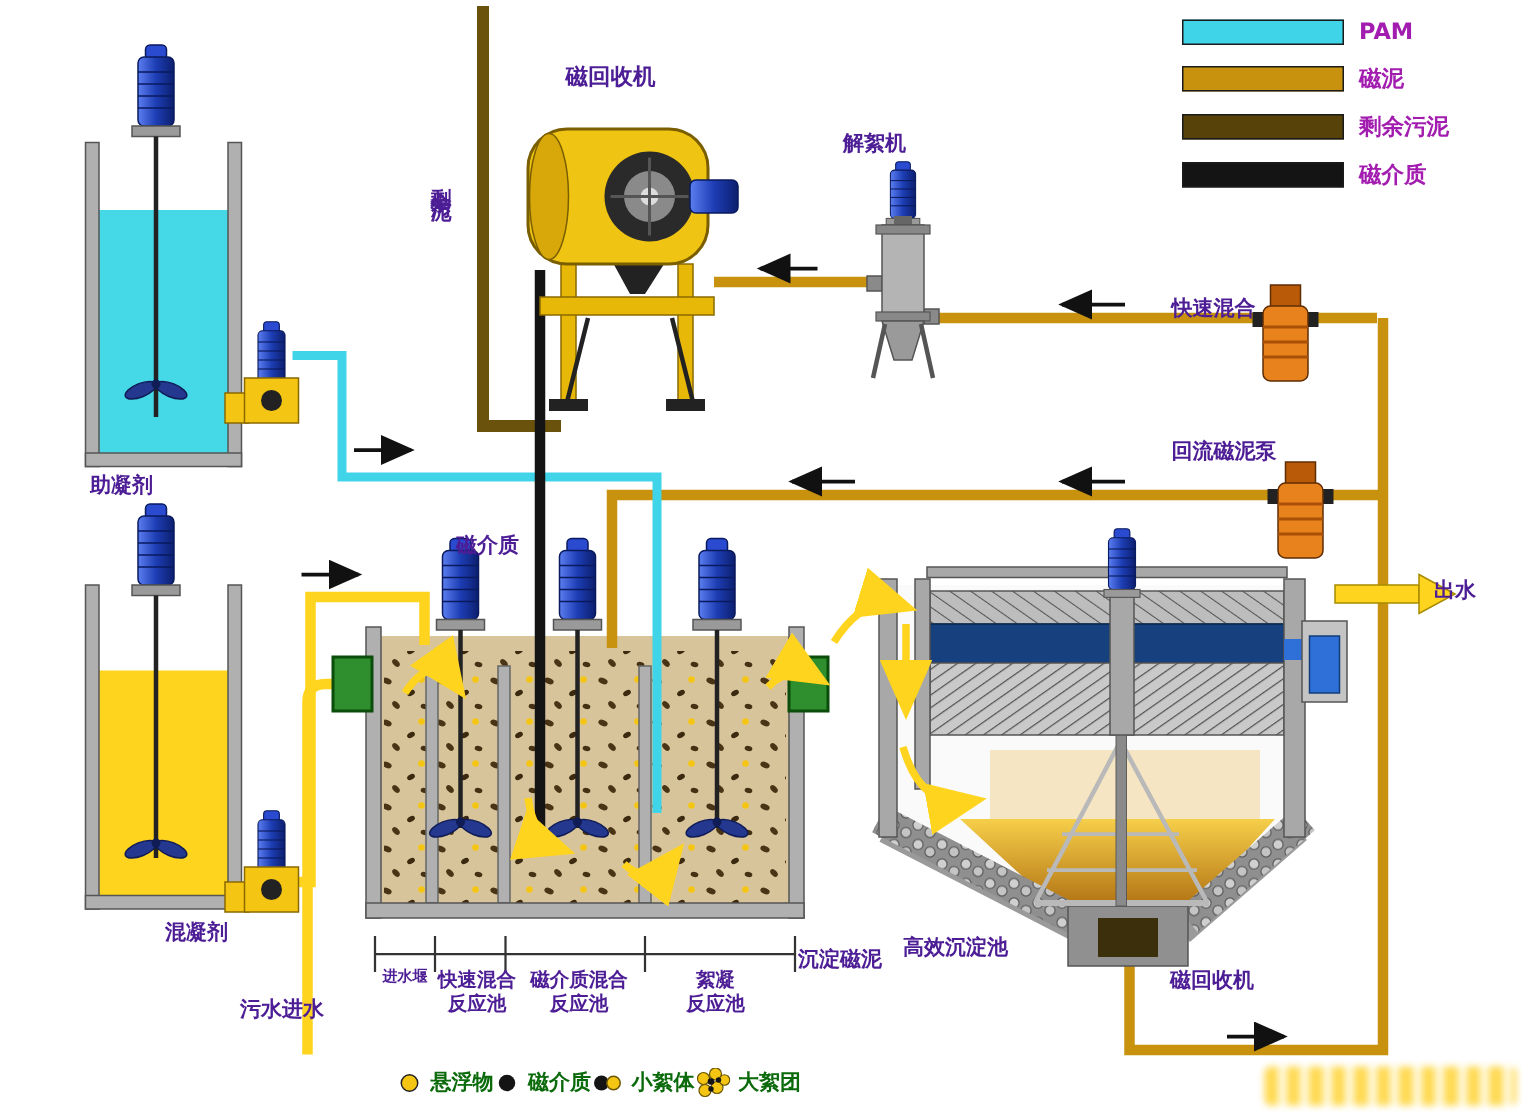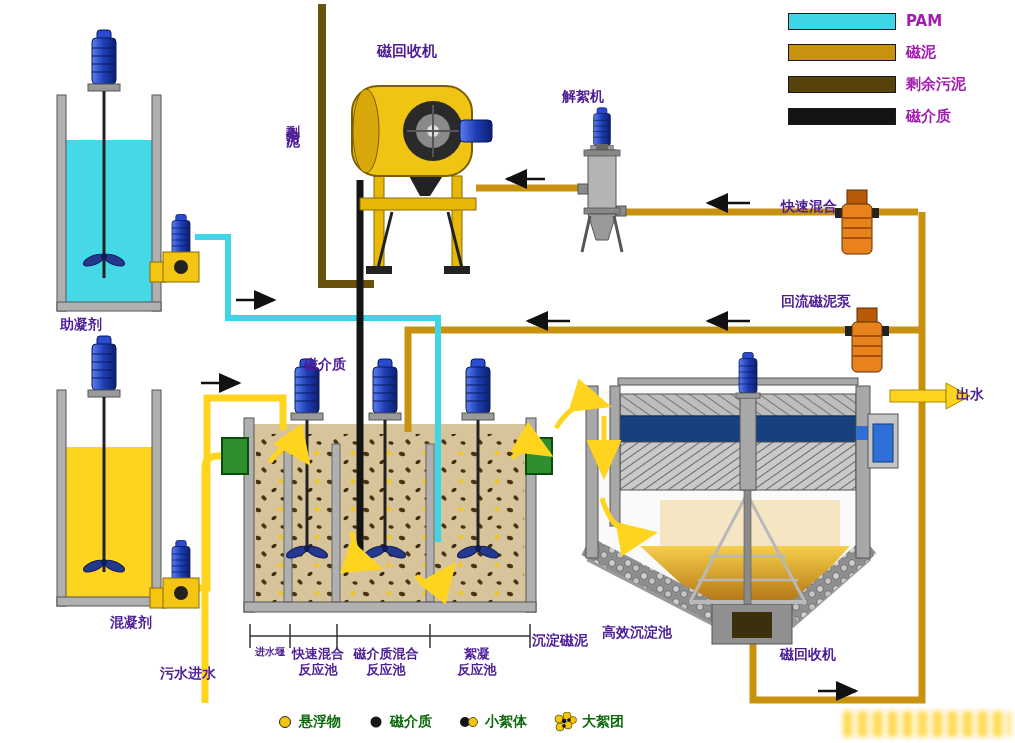--- a/index.html
+++ b/index.html
@@ -6,21 +6,21 @@
   #stage{position:relative;width:1015px;height:743px;background:#fff;overflow:hidden;
          font-family:"DejaVu Sans","Liberation Sans",sans-serif;}
   #diagram{position:absolute;left:0;top:0;}
   .lbl{position:absolute;color:#4c1d95;font-weight:bold;font-size:14px;line-height:1.25;
        white-space:pre-line;text-align:center;}
   .lbl-vert{writing-mode:vertical-rl;letter-spacing:3px;}
   .legend{position:absolute;left:788px;top:12px;display:flex;flex-direction:column;gap:13px;}
   .legend-row{display:flex;align-items:center;gap:10px;}
   .swatch{display:inline-block;width:108px;height:17px;border:1px solid #1a1a1a;box-sizing:border-box;}
   .legend-label{color:#a21caf;font-weight:bold;font-size:15px;white-space:nowrap;}
-  .particle-legend{position:absolute;left:276px;top:712px;display:flex;align-items:center;gap:26px;}
+  .particle-legend{position:absolute;left:264px;top:712px;display:flex;align-items:center;}
   .particle-item{display:flex;align-items:center;gap:5px;}
   .particle-label{color:#0b6a0b;font-weight:bold;font-size:14px;white-space:nowrap;}
   .watermark{position:absolute;right:4px;bottom:6px;width:168px;height:26px;border-radius:4px;opacity:.8;
      background:repeating-linear-gradient(90deg,rgba(255,200,0,.85) 0 9px,rgba(255,220,60,.2) 9px 15px);
      filter:blur(2.5px);}
 </style>
 </head>
 <body>
 
 <div id="stage">

